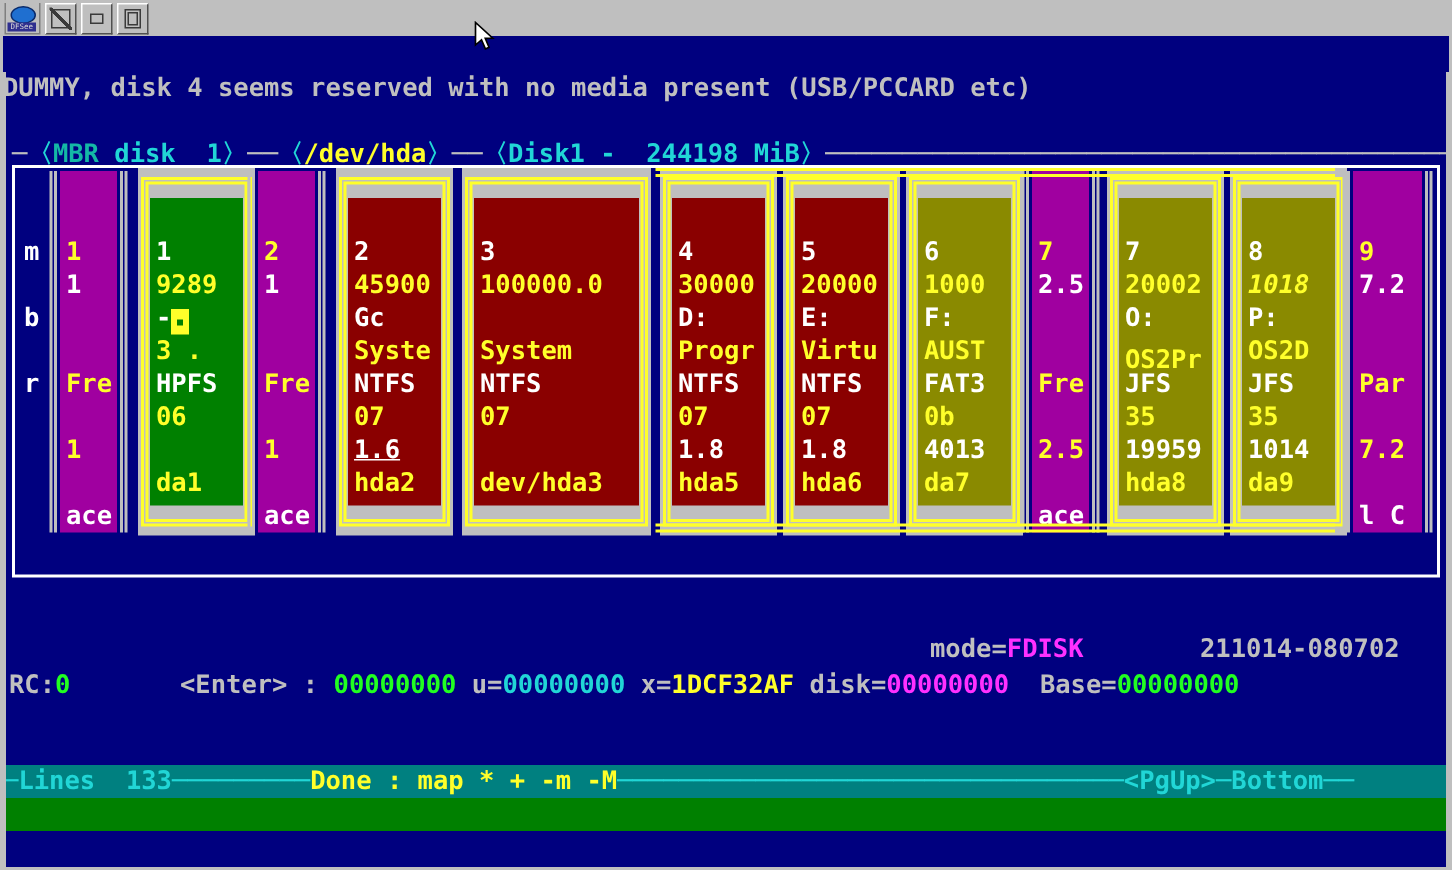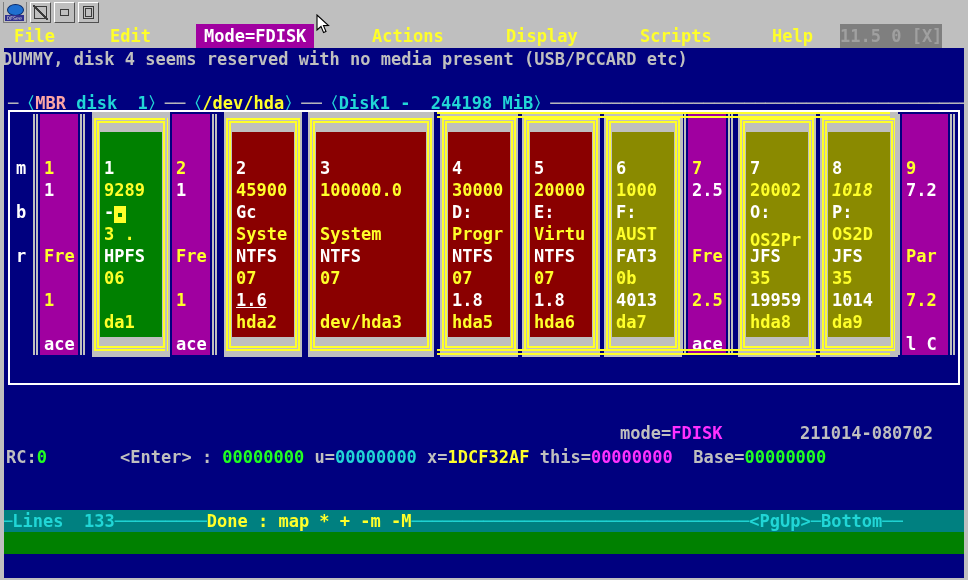--- a/index.html
+++ b/index.html
@@ -62,21 +62,21 @@
 
   
   .txt{position:absolute;white-space:pre;font-weight:bold;}
 
   
   #msgline{left:2px;top:48px;color:#bfbfbf;}
 
   
   #diskhdr{left:8px;top:92px;}
   #diskhdr .ln{color:#bfbfbf;}
-  #diskhdr .mbr{color:#fca5a5;}
+  #diskhdr .mbr{color:#14b8a6;}
   #diskhdr .cy{color:#21d6d6;}
   #diskhdr .ye{color:#ffff2a;}
 
   
   #mapframe{
     position:absolute;left:8px;top:110px;width:952px;height:275px;
     border:2px solid #ffffff;box-sizing:border-box;background:#00007f;
   }
   
   .slab{position:absolute;background:#bfbfbf;}
@@ -151,31 +151,20 @@
       </div>
     <div class="winbtn min">
         <div class="gl"></div>
       </div>
     <div class="winbtn max">
         <div class="gl"></div>
         <div class="inner"></div>
       </div>
   </div>
 
-  <div id="menubar">
-    <div class="mi" style="left:0;width:196px;"></div>
-    <div class="mi" style="left:14px;">File</div>
-    <div class="mi" style="left:110px;">Edit</div>
-    <div class="mi sel" style="left:196px;padding:0 8px;">Mode=FDISK</div>
-    <div class="mi" style="left:372px;">Actions</div>
-    <div class="mi" style="left:506px;">Display</div>
-    <div class="mi" style="left:640px;">Scripts</div>
-    <div class="mi" style="left:772px;">Help</div>
-    <div id="menu-right" style="left:840px;">11.5 0 [X]</div>
-  </div>
 
   <div class="txt" id="msgline">DUMMY, disk 4 seems reserved with no media present (USB/PCCARD etc)</div>
 
   <div class="txt" id="diskhdr"><span class="ln">─</span><span class="cy">〈</span><span class="mbr">MBR</span><span class="cy"> disk  1</span><span class="cy">〉</span><span class="ln">──</span><span class="cy">〈</span><span class="ye">/dev/hda</span><span class="cy">〉</span><span class="ln">──</span><span class="cy">〈</span><span class="cy">Disk1 -  244198 MiB</span><span class="cy">〉</span><span class="ln">──────────────────────────────────────────────────</span></div>
 
   <div id="mapframe">
     <div class="txt" id="gutter-wrap" style="left: 6px; top: 45px; color: rgb(255, 255, 255);"><div class="txt" style="left: 0px; top: 0px; color: rgb(255, 255, 255);">m</div><div class="txt" style="left: 0px; top: 44px; color: rgb(255, 255, 255);">b</div><div class="txt" style="left: 0px; top: 88px; color: rgb(255, 255, 255);">r</div></div>
     <div id="partition-layer">
         <div class="pline" style="left: 23px; top: 2px; height: 241px;"></div>
         <div class="pline" style="left: 26px; top: 2px; height: 241px;"></div>
@@ -328,21 +317,21 @@
         <div class="rail" style="left: 427px; top: 4px; width: 453px;"></div>
         <div class="rail" style="left: 427px; top: 237px; width: 453px;"></div>
         <div class="rail" style="left: 427px; top: 241px; width: 453px;"></div>
       </div>
   </div>
 
   <div class="info" style="left:620px;top:422px;"><span class="g">mode=</span><span class="mag">FDISK</span></div>
   <div class="info g" style="left:800px;top:422px;">211014-080702</div>
 
   <div class="info" style="left:6px;top:446px;"><span class="g">RC:</span><span class="gr">0</span></div>
-  <div class="info" style="left:120px;top:446px;"><span class="g">&lt;Enter&gt; : </span><span class="gr">00000000</span><span class="g"> u=</span><span class="cyn">00000000</span><span class="g"> x=</span><span class="yel">1DCF32AF</span><span class="g"> this=</span><span class="mag">00000000</span><span class="g">  Base=</span><span class="gr">00000000</span></div>
+  <div class="info" style="left:120px;top:446px;"><span class="g">&lt;Enter&gt; : </span><span class="gr">00000000</span><span class="g"> u=</span><span class="cyn">00000000</span><span class="g"> x=</span><span class="yel">1DCF32AF</span><span class="g"> disk=</span><span class="mag">00000000</span><span class="g">  Base=</span><span class="gr">00000000</span></div>
 
   <div id="linesbar"><span>─</span><span>Lines</span><span>  </span><span>133</span><span>─────────</span><span class="yy">Done : map * + -m -M</span><span>─────────────────────────────────</span><span>&lt;PgUp&gt;</span><span>─</span><span>Bottom</span><span>──</span></div>
 
   <div id="cmdline">
     <span class="lb">[</span>
     <span class="rb">]</span>
   </div>
 
   <div id="statusbar">
     

